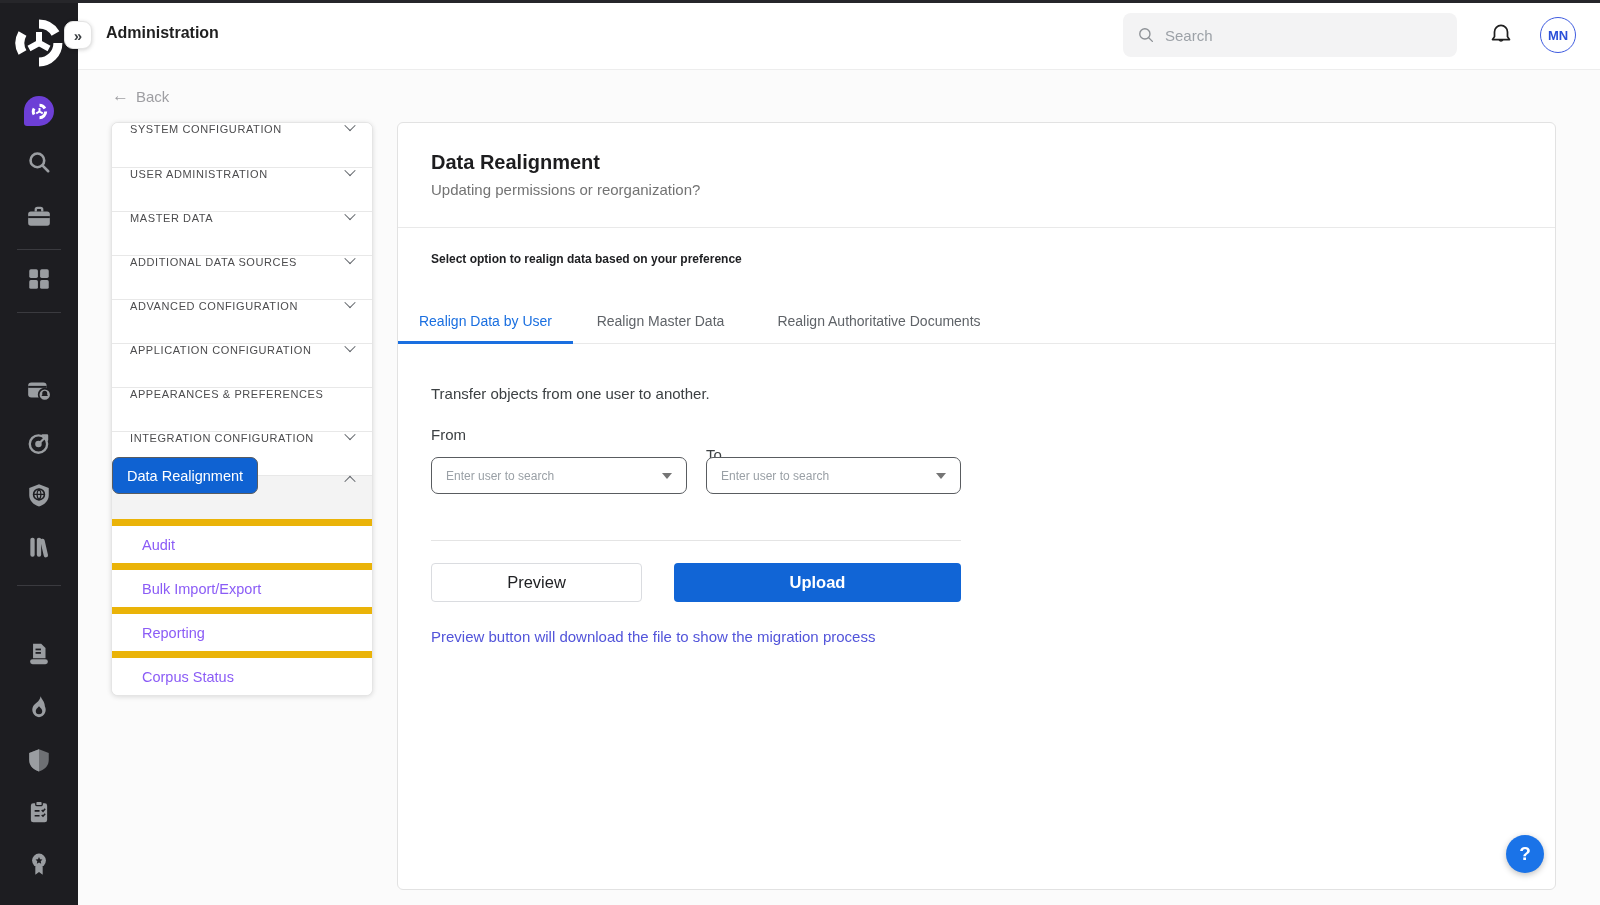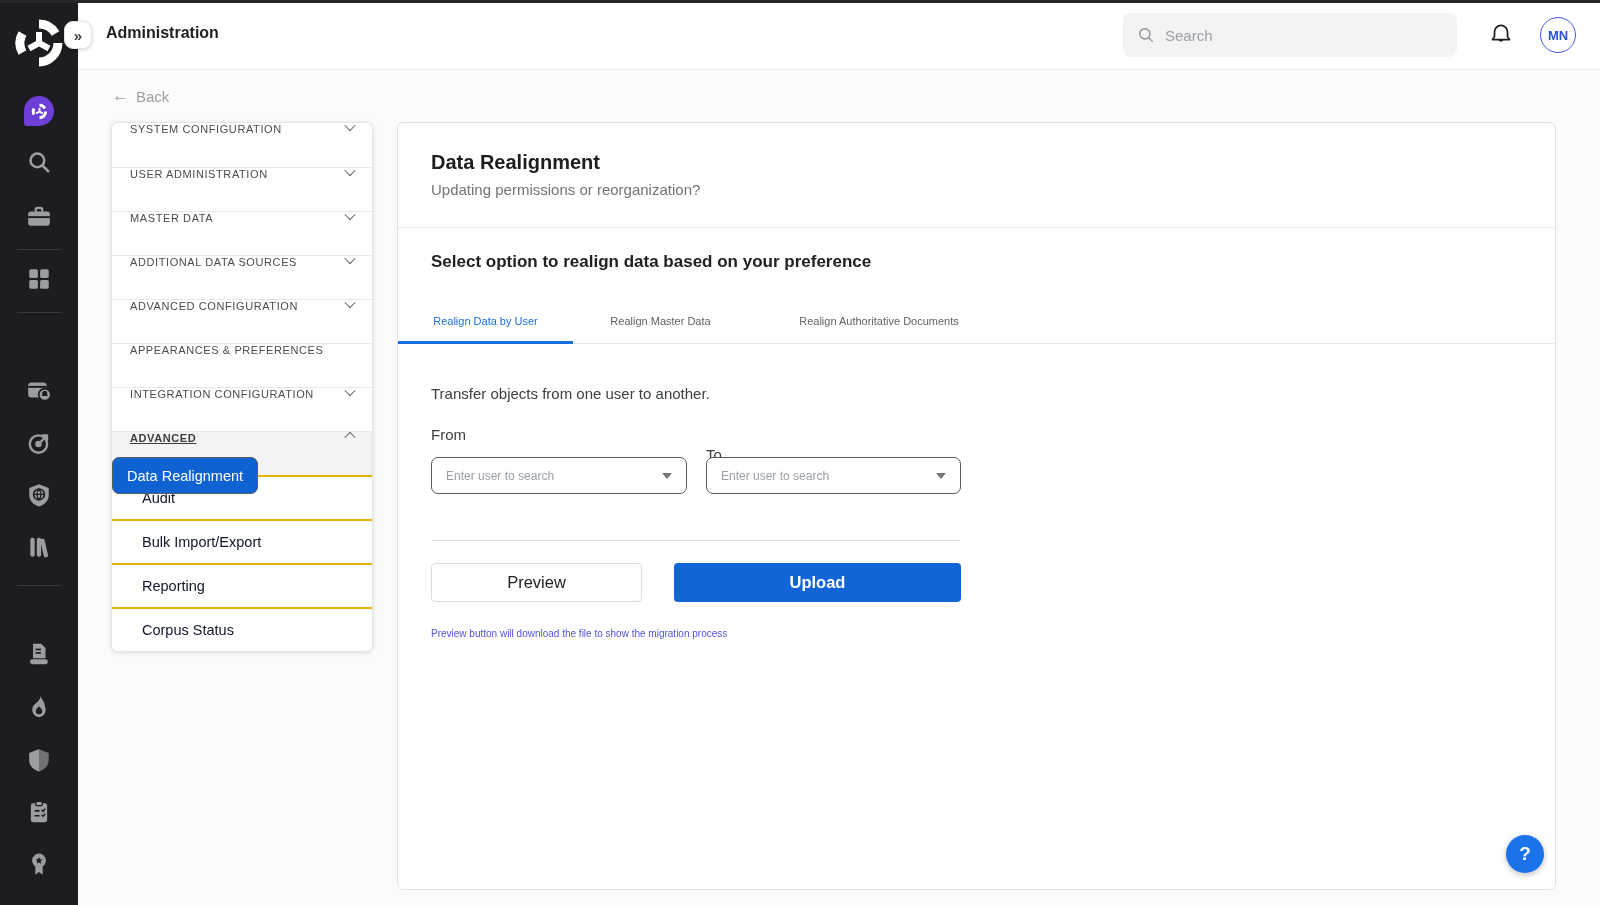--- a/index.html
+++ b/index.html
@@ -77,36 +77,36 @@
   }
   .m-head:first-child { border-top:none; }
   .m-head .lbl { font-size:11px; letter-spacing:.6px; color:#4c4c4e; }
   .m-head.bold .lbl { font-weight:700; color:#3c3c3e;text-decoration:underline; }
   .m-head.bold { background:#f3f3f3; }
   .chev { width:8px; height:8px; border-right:1.7px solid #5f6368; border-bottom:1.7px solid #5f6368; }
   .chev.down { transform:rotate(45deg) translate(-1px,-1px); }
   .chev.up   { transform:rotate(-135deg) translate(-1px,-1px); }
   .m-item {
     height:44px; display:flex; align-items:center; padding:0 18px 0 30px;
-    border-top:2px solid #eab308; font-size:14.5px; color:#0f172a; cursor:pointer; background:#fff;
+    border-top:7px solid #eab308; font-size:14.5px; color:#8b5cf6; cursor:pointer; background:#fff;
   }
   .m-item.sel { background:#0f62d2; color:#fff; }
 
   
   .card {
     position:absolute; left:397px; top:122px; width:1159px; height:768px;
     background:#fff; border:1px solid #e2e2e2; border-radius:6px; z-index:5;
   }
   .card-title { position:absolute; left:33px; top:28px; font-size:20px; font-weight:700; color:#1d1d1f; }
   .card-sub   { position:absolute; left:33px; top:58px; font-size:15px; color:#737373; }
   .div-full   { position:absolute; left:0; right:0; top:104px; height:1px; background:#e9e9e9; }
-  .sect-head  { position:absolute; left:33px; top:129px; font-size:17px; font-weight:700; color:#202124; }
+  .sect-head  { position:absolute; left:33px; top:129px; font-size:12px; font-weight:700; color:#202124; }
 
   .tabs { position:absolute; left:0; right:0; top:175px; height:46px; border-bottom:1px solid #e9e9e9; display:flex; }
-  .tab { display:flex; align-items:center; justify-content:center; font-size:11px; color:#5f6368; cursor:pointer; }
+  .tab { display:flex; align-items:center; justify-content:center; font-size:14px; color:#5f6368; cursor:pointer; }
   .tab.t0 { width:175px; } .tab.t1 { width:175px; } .tab.t2 { width:262px; }
   .tab.active { color:#1a6fe0; font-weight:400; }
   .ink { position:absolute; left:0; bottom:-1px; width:175px; height:3px; background:#1a6fe0; }
 
   .panel-desc { position:absolute; left:33px; top:262px; font-size:15px; color:#3c4043; }
   .fld-label  { position:absolute; top:303px; font-size:15px; color:#3c4043; }
   .sel {
     position:absolute; top:334px; height:37px; border:1px solid #595c60; border-radius:7px;
     display:flex; align-items:center; padding:0 14px; background:#fff; cursor:pointer;
   }
@@ -124,21 +124,21 @@
     display:flex; align-items:center; justify-content:center;
     font-family:"Liberation Sans", sans-serif;
   }
   .btn-upload {
     position:absolute; left:276px; top:440px; width:287px; height:39px;
     background:#1165d6; border:none; border-radius:4px;
     font-size:16.5px; font-weight:700; color:#fff; cursor:pointer;
     display:flex; align-items:center; justify-content:center;
     font-family:"Liberation Sans", sans-serif;
   }
-  .note { position:absolute; left:33px; top:505px; font-size:10px; color:#5254da; }
+  .note { position:absolute; left:33px; top:505px; font-size:15px; color:#5254da; }
 
   .help-btn {
     position:absolute; left:1108px; top:712px; width:38px; height:38px; border-radius:50%;
     background:#1a73e8; color:#fff; font-size:19px; font-weight:700;
     display:flex; align-items:center; justify-content:center;
     box-shadow:0 2px 6px rgba(0,0,0,.25); cursor:pointer;
   }
 </style>
 </head>
 <body>
@@ -321,20 +321,24 @@
   </div>
   <div class="m-head">
     <span class="lbl">ADDITIONAL DATA SOURCES</span>
     <span class="chev down"></span>
   </div>
   <div class="m-head">
     <span class="lbl">ADVANCED CONFIGURATION</span>
     <span class="chev down"></span>
   </div>
   <div class="m-head">
+    <span class="lbl">APPLICATION CONFIGURATION</span>
+    <span class="chev down"></span>
+  </div>
+  <div class="m-head">
     <span class="lbl">APPEARANCES &amp; PREFERENCES</span>
   </div>
   <div class="m-head">
     <span class="lbl">INTEGRATION CONFIGURATION</span>
     <span class="chev down"></span>
   </div>
   <div class="m-head bold">
     <span class="lbl">ADVANCED</span>
     <span class="chev up"></span>
   </div>

